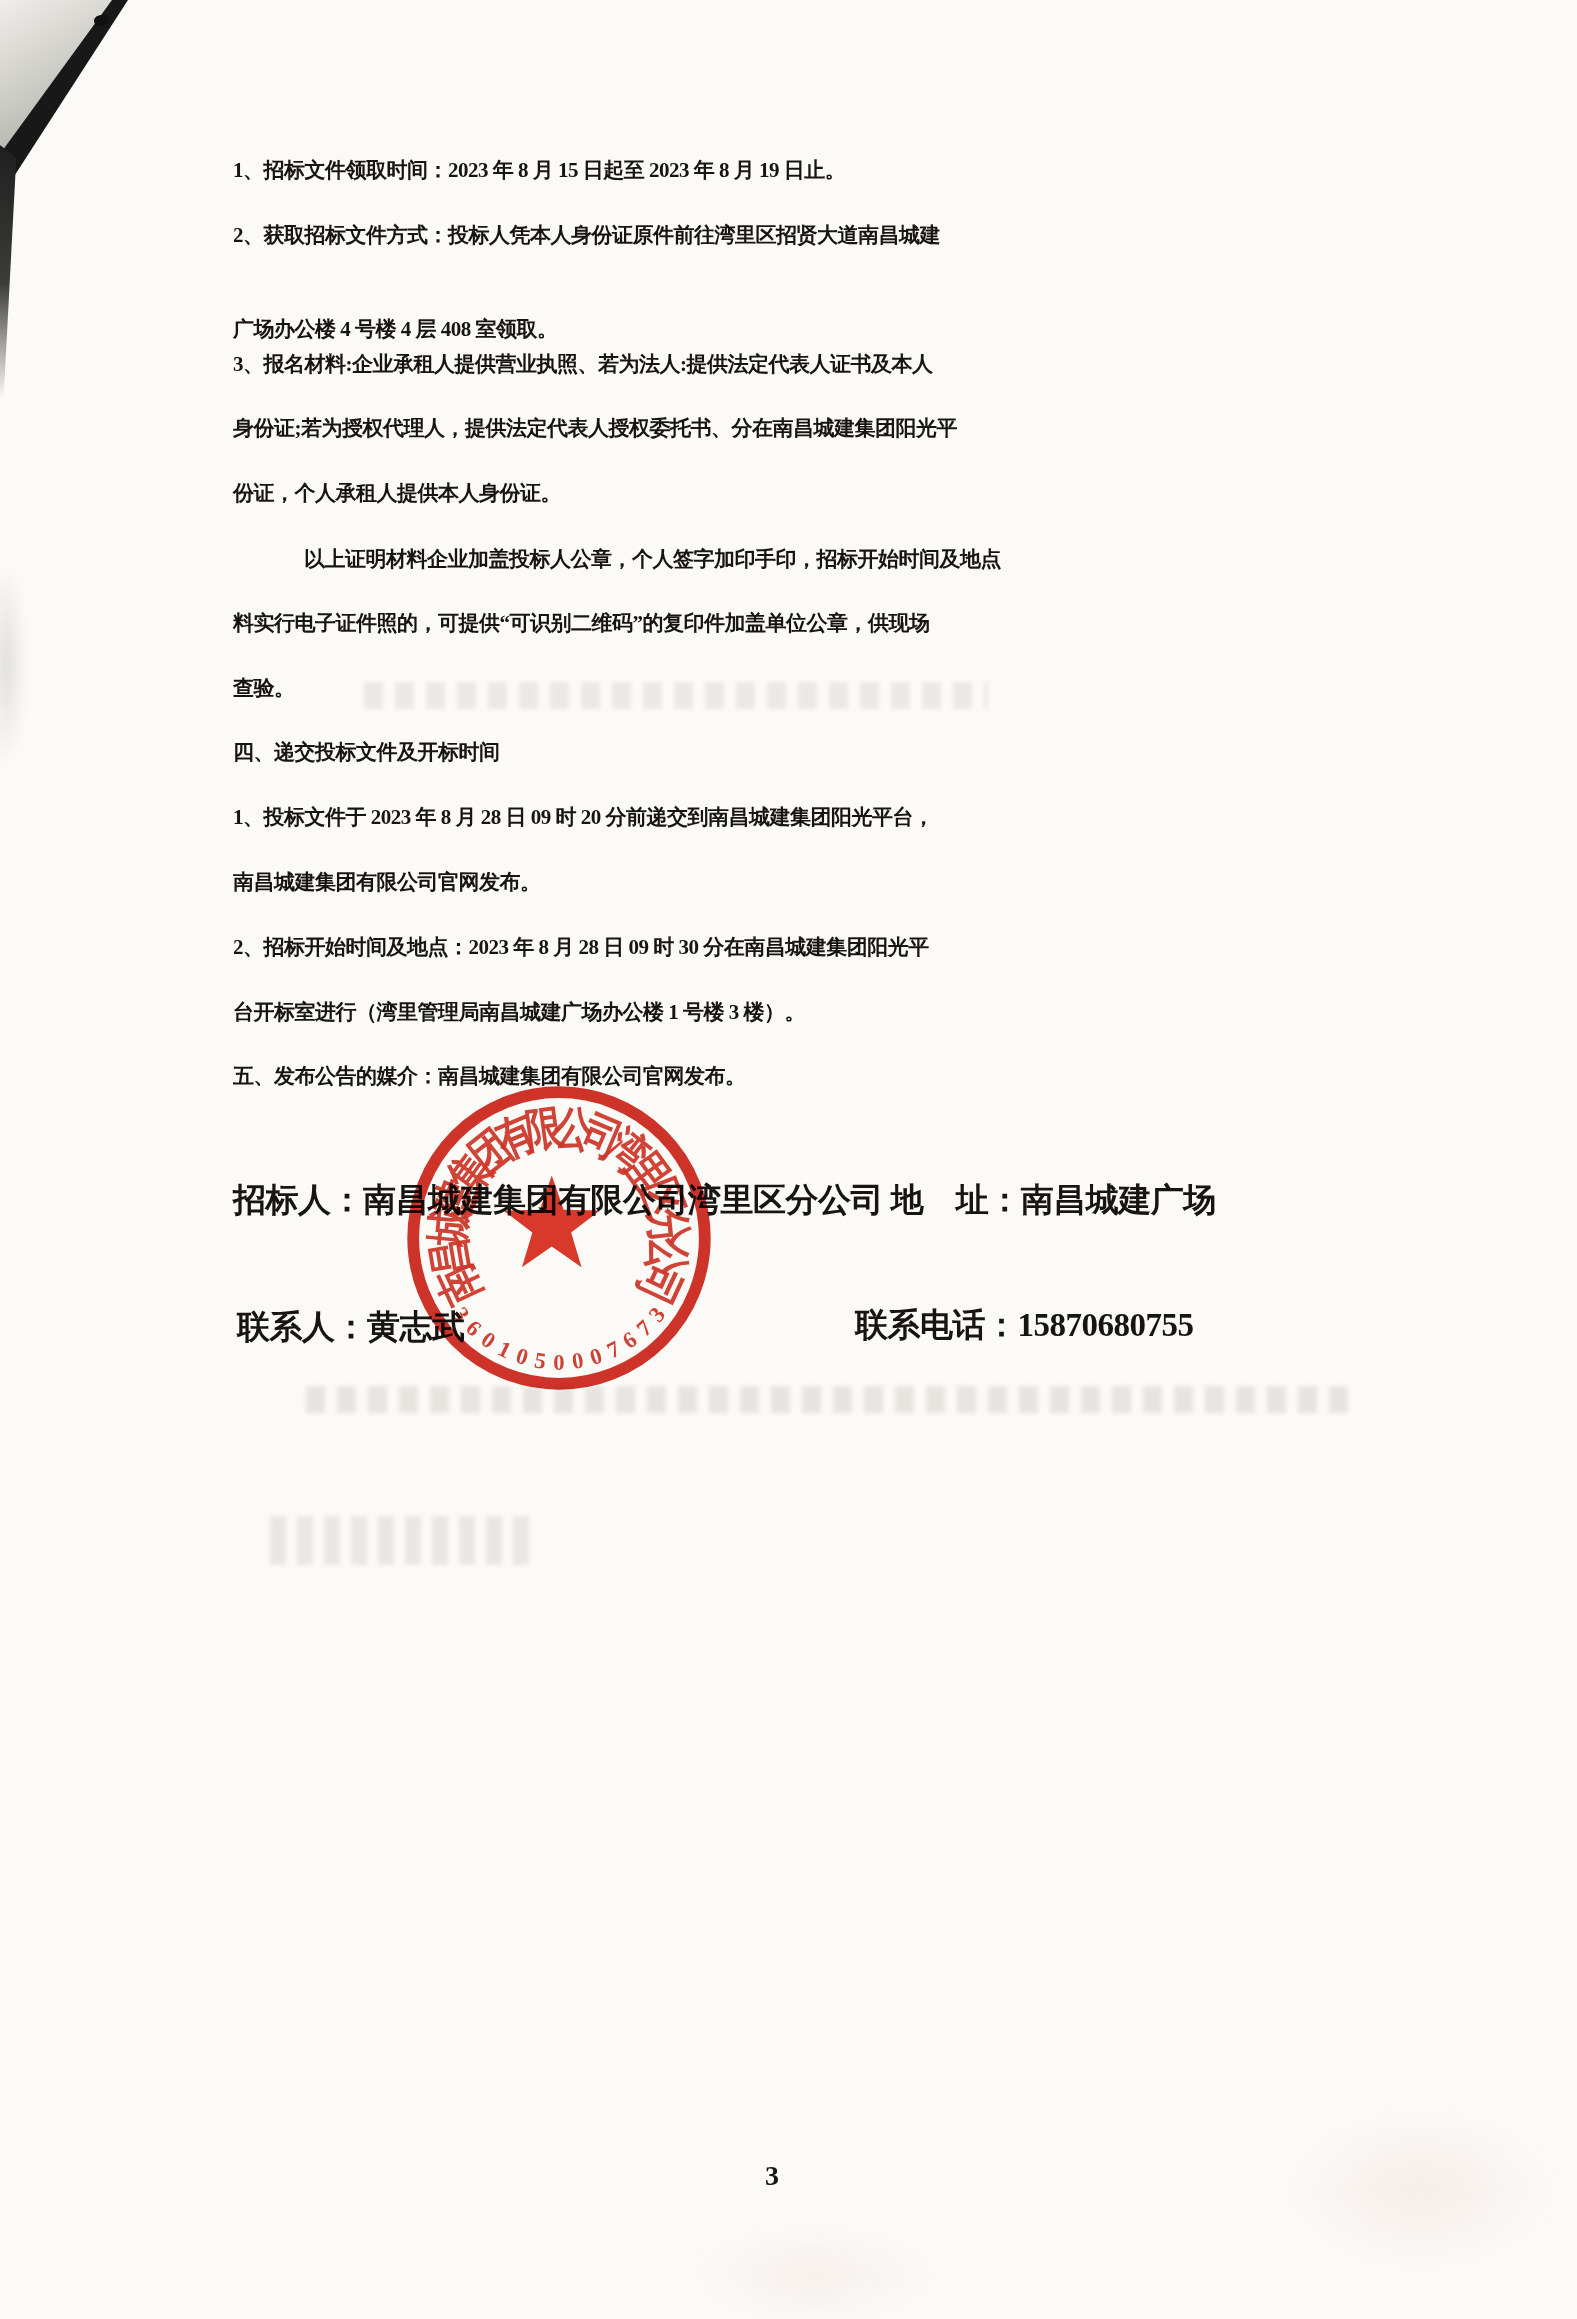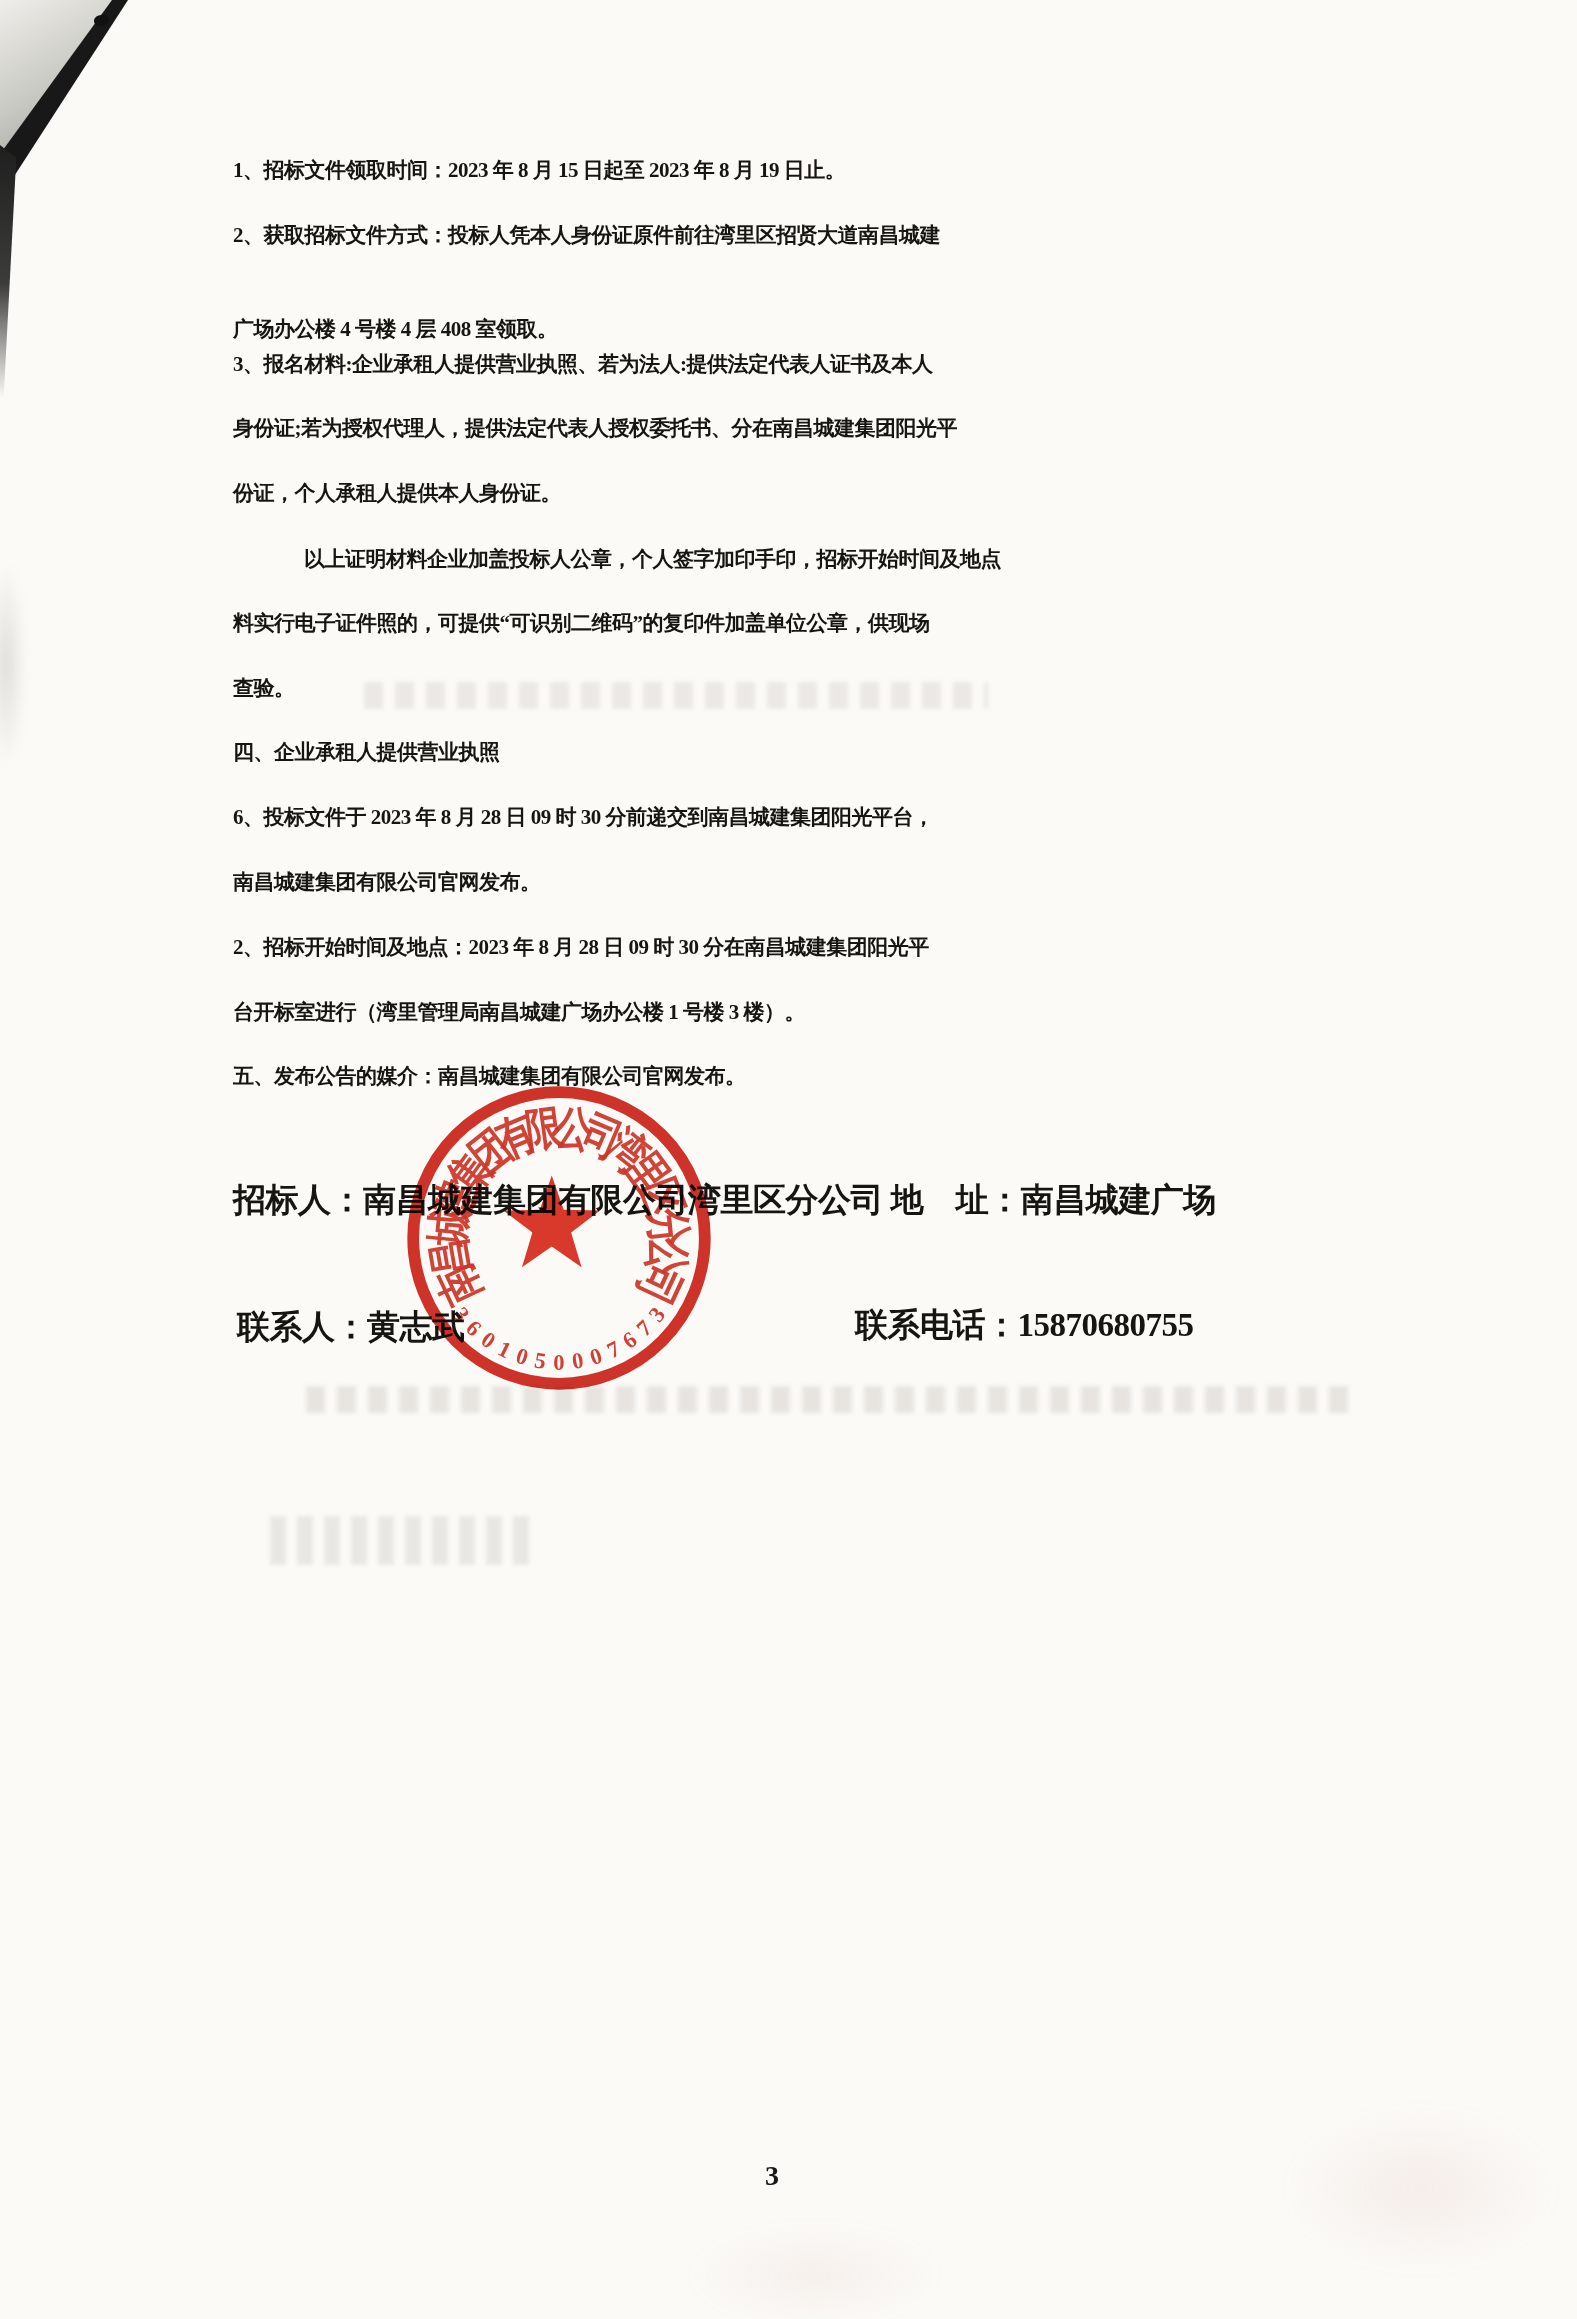--- a/index.html
+++ b/index.html
@@ -103,22 +103,22 @@
 <div id="doc-body">
     <div class="text-line" style="top: 156px;">1、招标文件领取时间：2023 年 8 月 15 日起至 2023 年 8 月 19 日止。</div>
     <div class="text-line" style="top: 221px;">2、获取招标文件方式：投标人凭本人身份证原件前往湾里区招贤大道南昌城建</div>
     <div class="text-line" style="top: 285px; margin-top: 30px;">广场办公楼 4 号楼 4 层 408 室领取。</div>
     <div class="text-line" style="top: 350px;">3、报名材料:企业承租人提供营业执照、若为法人:提供法定代表人证书及本人</div>
     <div class="text-line" style="top: 414px;">身份证;若为授权代理人，提供法定代表人授权委托书、分在南昌城建集团阳光平</div>
     <div class="text-line" style="top: 479px; text-align: right;">份证，个人承租人提供本人身份证。</div>
     <div class="text-line indent" style="top: 545px;">以上证明材料企业加盖投标人公章，个人签字加印手印，招标开始时间及地点</div>
     <div class="text-line" style="top: 609px;">料实行电子证件照的，可提供“可识别二维码”的复印件加盖单位公章，供现场</div>
     <div class="text-line" style="top: 674px;">查验。</div>
-    <div class="text-line" style="top: 738px;">四、企业承租人提供营业执照</div>
-    <div class="text-line" style="top: 803px;">6、投标文件于 2023 年 8 月 28 日 09 时 30 分前递交到南昌城建集团阳光平台，</div>
+    <div class="text-line" style="top: 738px;">四、递交投标文件及开标时间</div>
+    <div class="text-line" style="top: 803px;">1、投标文件于 2023 年 8 月 28 日 09 时 20 分前递交到南昌城建集团阳光平台，</div>
     <div class="text-line" style="top: 868px;">南昌城建集团有限公司官网发布。</div>
     <div class="text-line" style="top: 933px;">2、招标开始时间及地点：2023 年 8 月 28 日 09 时 30 分在南昌城建集团阳光平</div>
     <div class="text-line" style="top: 998px;">台开标室进行（湾里管理局南昌城建广场办公楼 1 号楼 3 楼）。</div>
     <div class="text-line" style="top: 1062px;">五、发布公告的媒介：南昌城建集团有限公司官网发布。</div>
   </div>
 
 <div class="footer-line" style="left:233px;top:1178px;">招标人：南昌城建集团有限公司湾里区分公司 地　址：南昌城建广场</div>
 <div class="footer-line" style="left:237px;top:1305px;">联系人：黄志武</div>
 <div class="footer-line" style="left:855px;top:1303px;">联系电话：15870680755</div>
 

